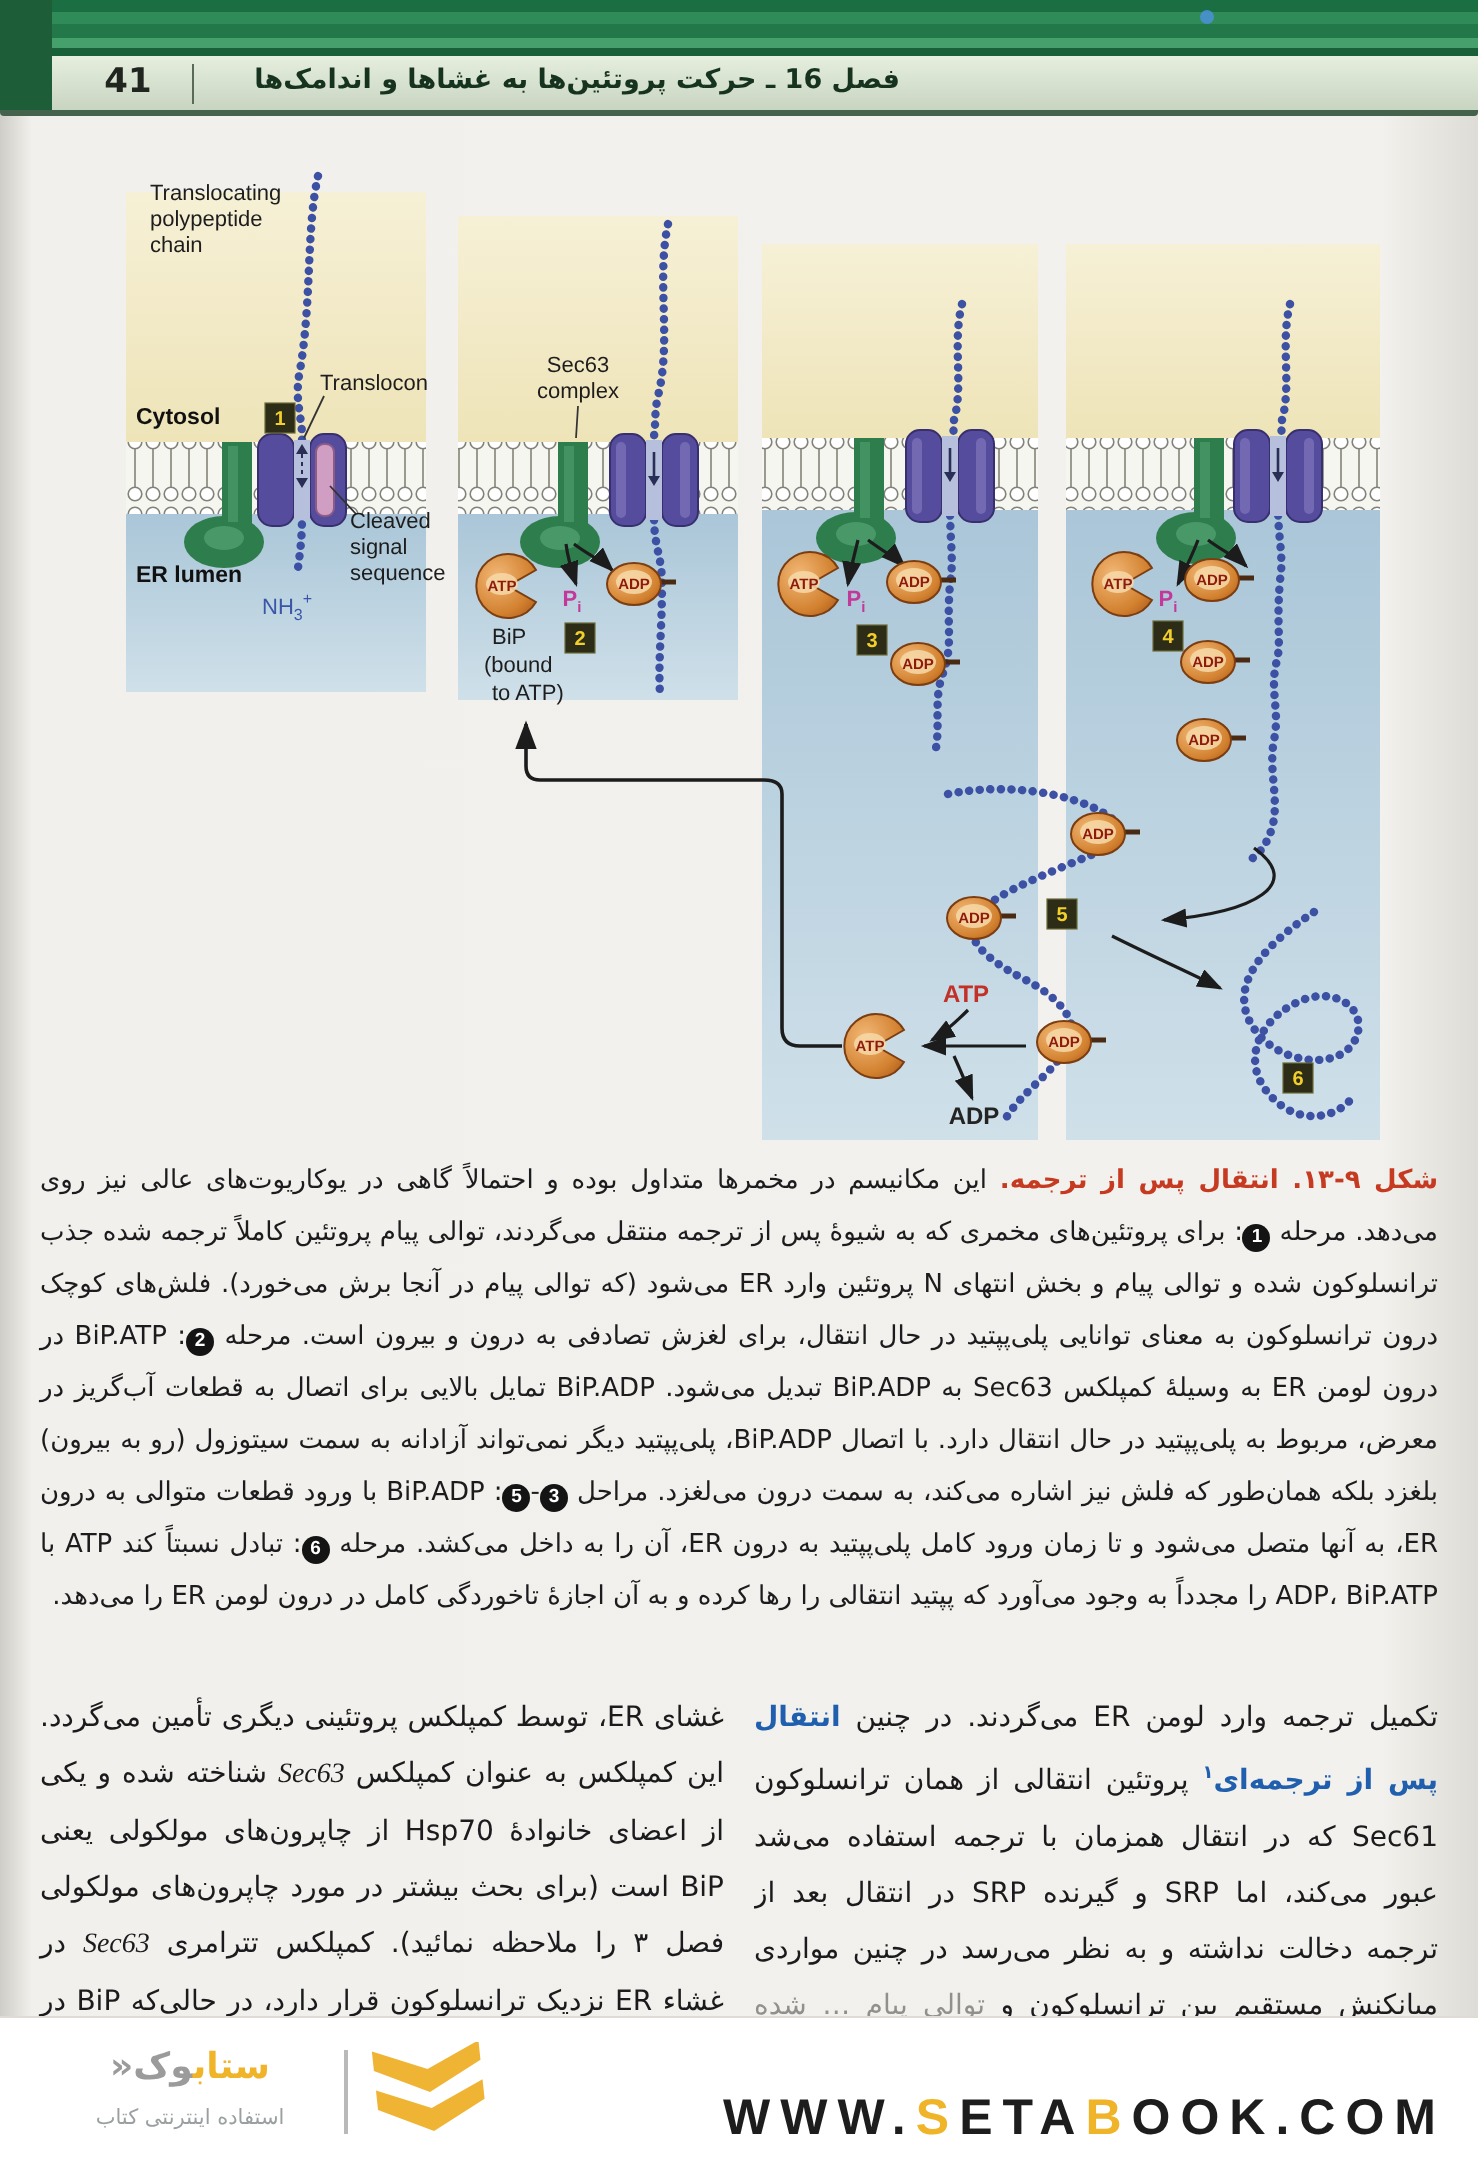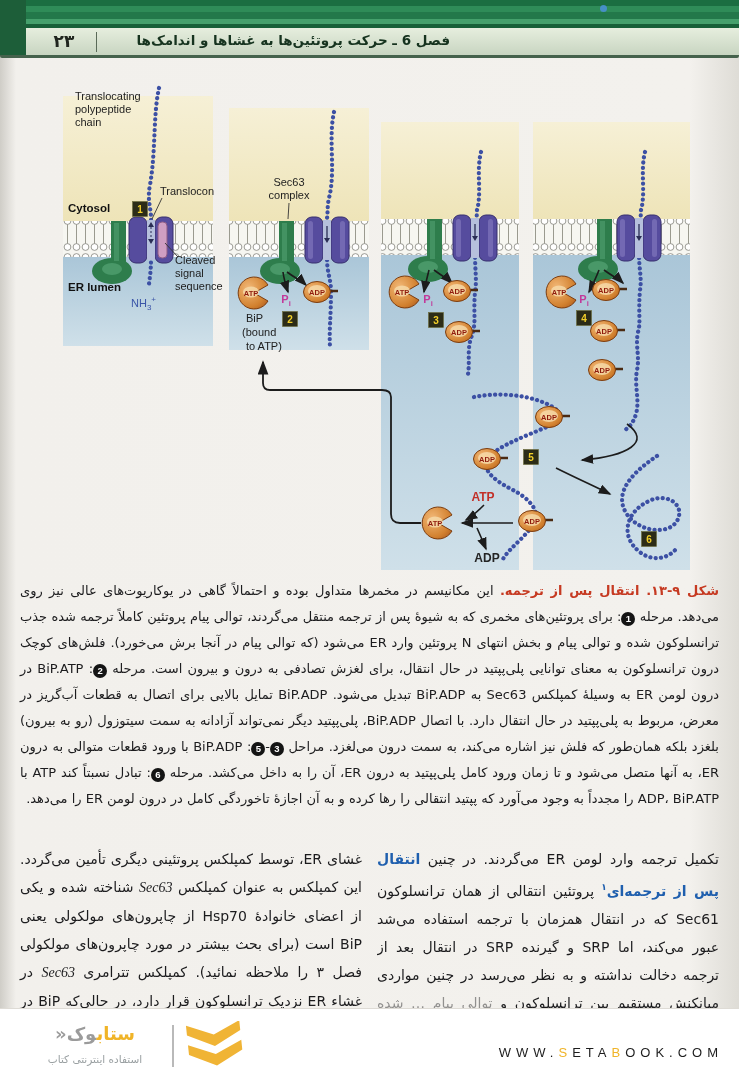--- a/index.html
+++ b/index.html
@@ -49,44 +49,44 @@
   .col-right{right:20px;height:163px;overflow:hidden}
   .blue{color:#1f5fae;font-weight:bold}
   .sup{font-size:9px;vertical-align:super}
   .it{font-style:italic;font-family:"Liberation Serif","DejaVu Serif",serif}
   .faded{opacity:.45}
 
   
   .ftr{position:absolute;left:0;right:0;top:1008px;height:72px;background:#fff;border-top:1px solid #dedbd5}
   .ftr-title{position:absolute;right:22px;top:7px;direction:rtl;font-size:16.5px;font-weight:bold;color:#101010}
   .ftr-url{position:absolute;right:16px;top:36px;font-family:"Liberation Sans",sans-serif;
-           font-weight:normal;font-size:13px;letter-spacing:5px;color:#1d1d1d}
+           font-weight:bold;font-size:25px;letter-spacing:5px;color:#1d1d1d}
   .yellow{color:#f0b428}
   .logo-icon{position:absolute;left:186px;top:12px}
   .logo-div{position:absolute;left:172px;top:16px;width:2px;height:42px;background:#b9b9b9}
   .logo-word{position:absolute;left:26px;top:12px;width:138px;direction:rtl;text-align:center;
              font-size:18px;font-weight:bold;line-height:26px}
   .lw-main{color:#f0b428}.lw-acc{color:#9b9b9b}
   .logo-tag{position:absolute;left:26px;top:44px;width:138px;direction:rtl;text-align:center;
             font-size:10.5px;color:#9aa0a2}
 </style>
 </head>
 <body>
 
 <div class="page">
 
   <div>
     <div class="hdr-band"></div>
     <div class="hdr-spine"></div>
     <div class="hdr-dot"></div>
     <div class="hdr-bar"></div>
     <div class="hdr-rule"></div>
-    <div class="pagenum">۲۳</div>
+    <div class="pagenum">41</div>
     <div class="hdr-div"></div>
-    <div class="hdr-title">فصل 6 ـ حرکت پروتئین‌ها به غشاها و اندامک‌ها</div>
+    <div class="hdr-title">فصل 16 ـ حرکت پروتئین‌ها به غشاها و اندامک‌ها</div>
   </div>
 
   <svg class="fig" width="739" height="505" viewBox="0 80 739 505">
     <defs>
       <marker id="ah" markerWidth="9" markerHeight="7" refX="7" refY="3" orient="auto">
         <path d="M0,0 L8,3 L0,6 Z" fill="#1c1c1c"></path>
       </marker>
       <pattern id="mem" width="9" height="36" patternUnits="userSpaceOnUse">
         <rect width="9" height="36" fill="#f6f6f1"></rect>
         <line x1="4.5" y1="8" x2="4.5" y2="28" stroke="#9a9a8f" stroke-width="1"></line>

